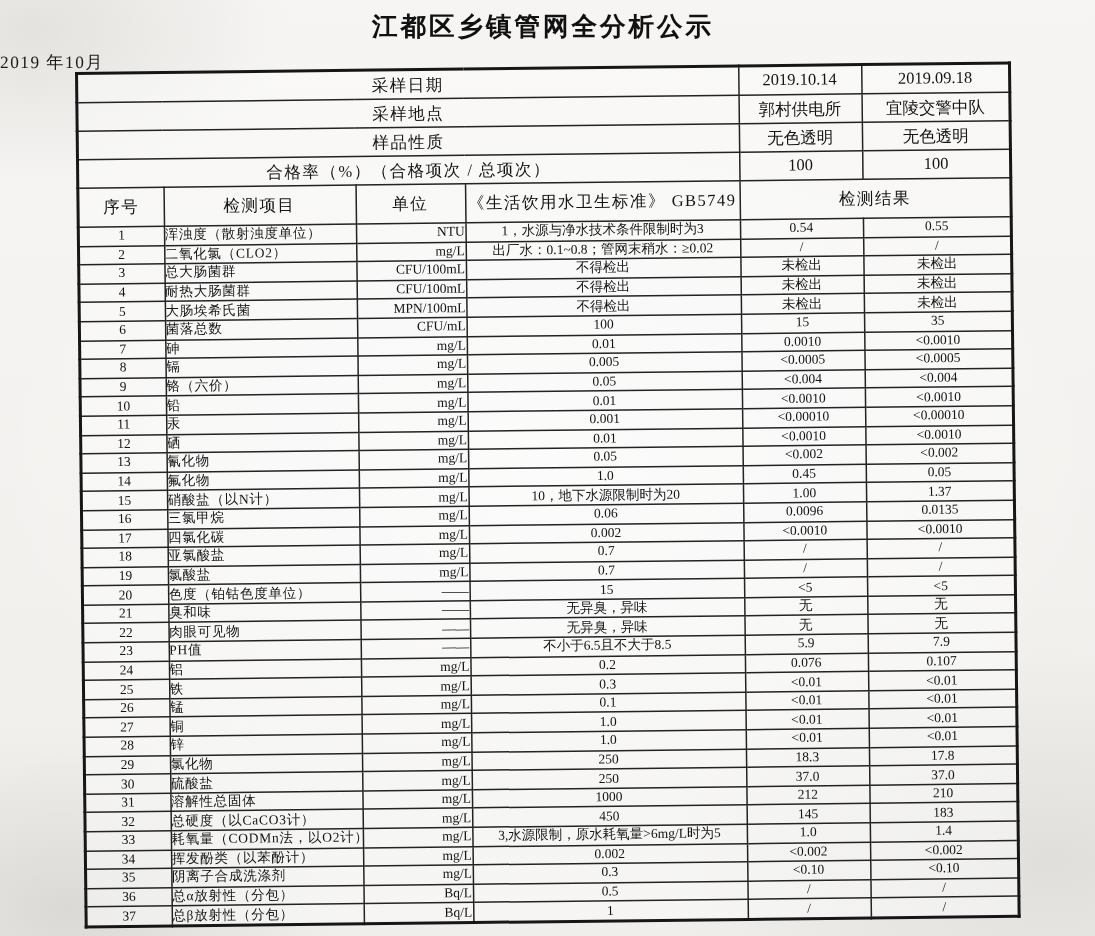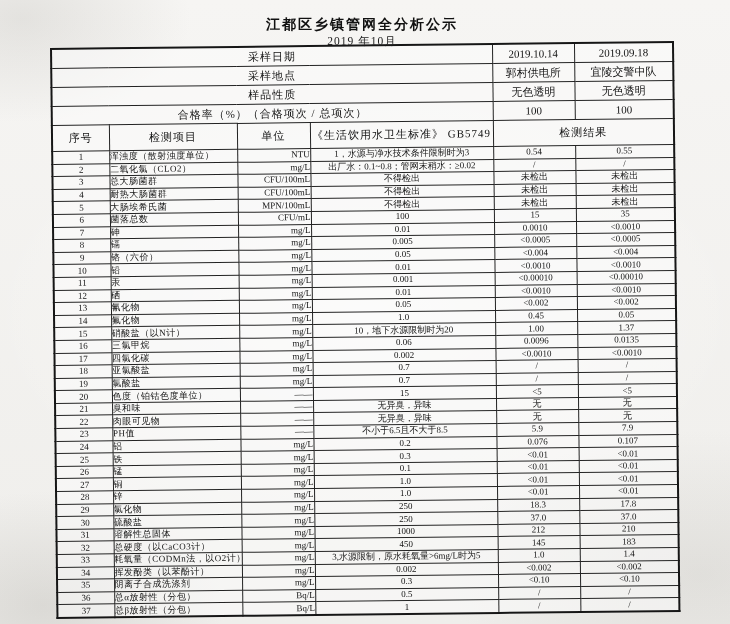--- a/index.html
+++ b/index.html
@@ -12,27 +12,27 @@
   .page{
     position:relative;width:730px;height:624px;
     background:
       radial-gradient(ellipse 260px 160px at 3% 3%, rgba(185,183,177,.30), transparent 65%),
       radial-gradient(ellipse 300px 190px at 6% 97%, rgba(175,173,167,.32), transparent 60%),
       radial-gradient(ellipse 420px 240px at 96% 92%, rgba(185,183,177,.28), transparent 60%),
       radial-gradient(ellipse 500px 300px at 50% 50%, rgba(255,255,255,.7), transparent 75%),
       linear-gradient(#f6f5f3,#efeeeb);
   }
   .doc-title{
-    position:absolute;top:16px;left:0;width:724px;
-    text-align:center;font-size:14px;font-weight:bold;
+    position:absolute;top:6px;left:0;width:724px;
+    text-align:center;font-size:17px;font-weight:bold;
     letter-spacing:2px;color:#111;
   }
   .doc-subtitle{
     position:absolute;top:34px;left:0;width:724px;
-    text-align:center;font-size:11.5px;color:#1a1a1a;letter-spacing:1px;
+    text-align:left;font-size:11.5px;color:#1a1a1a;letter-spacing:1px;
   }
   .tbl-wrap{
     position:absolute;left:50px;top:48px;
     transform:rotate(-0.65deg);
     transform-origin:0 0;
   }
   table.tbl{
     border-collapse:collapse;table-layout:fixed;width:622px;
     border:2px solid #161616;
     background:rgba(252,252,251,.55);

